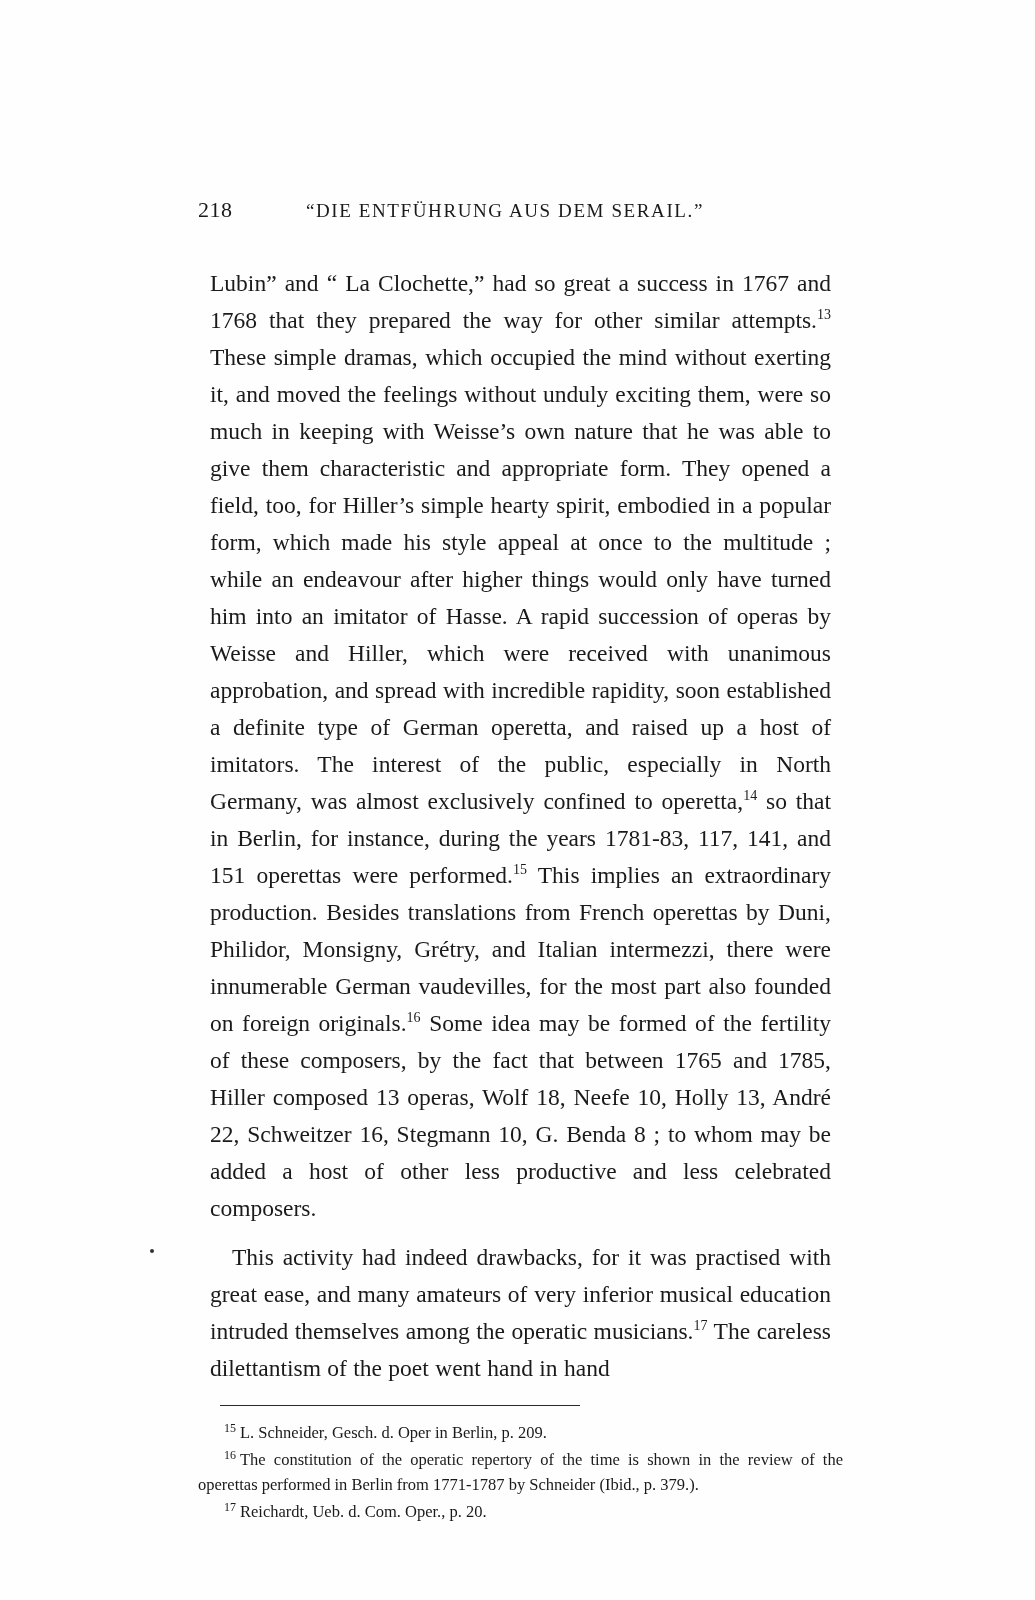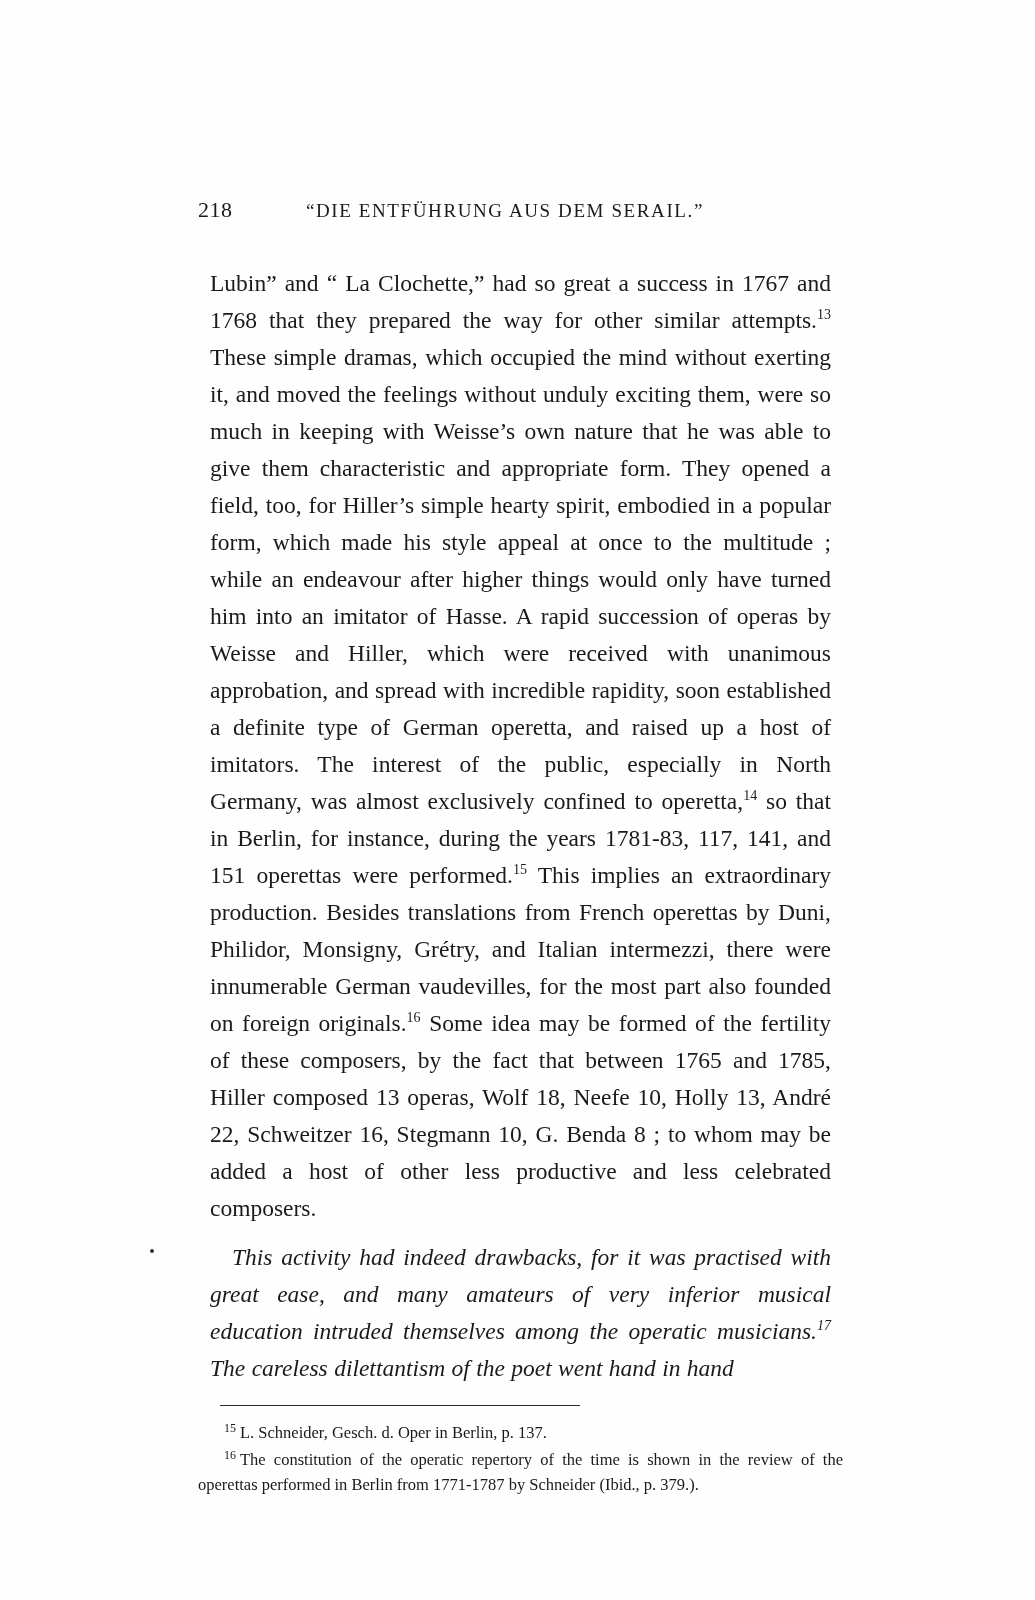--- a/index.html
+++ b/index.html
@@ -50,21 +50,20 @@
   .body-par {
     font-size: 23.5px;
     line-height: 37px;
     text-align: justify;
     text-justify: inter-word;
     margin: 12px;
     word-spacing: 0.5px;
   }
   .body-par + .body-par {
     text-indent: 22px;
-    font-style: italic;
   }
   .fn-ref {
     font-size: 14px;
     vertical-align: super;
     line-height: 0;
   }
   
   .fn-rule {
     width: 360px;
     height: 1px;
@@ -109,21 +108,22 @@
       <div class="running-title">“DIE ENTFÜHRUNG AUS DEM SERAIL.”</div>
     </div>
 
     <p class="body-par"><span>Lubin” and “ La Clochette,” had so great a success in 1767 and 1768 that they prepared the way for other similar attempts.</span><span class="fn-ref">13</span><span> These simple dramas, which occupied the mind without exerting it, and moved the feelings without unduly exciting them, were so much in keeping with Weisse’s own nature that he was able to give them characteristic and appropriate form. They opened a field, too, for Hiller’s simple hearty spirit, embodied in a popular form, which made his style appeal at once to the multitude ; while an endeavour after higher things would only have turned him into an imitator of Hasse. A rapid succession of operas by Weisse and Hiller, which were received with unanimous approbation, and spread with incredible rapidity, soon established a definite type of German operetta, and raised up a host of imitators. The interest of the public, especially in North Germany, was almost exclusively confined to operetta,</span><span class="fn-ref">14</span><span> so that in Berlin, for instance, during the years 1781-83, 117, 141, and 151 operettas were performed.</span><span class="fn-ref">15</span><span> This implies an extraordinary production. Besides translations from French operettas by Duni, Philidor, Monsigny, Grétry, and Italian intermezzi, there were innumerable German vaudevilles, for the most part also founded on foreign originals.</span><span class="fn-ref">16</span><span> Some idea may be formed of the fertility of these composers, by the fact that between 1765 and 1785, Hiller composed 13 operas, Wolf 18, Neefe 10, Holly 13, André 22, Schweitzer 16, Stegmann 10, G. Benda 8 ; to whom may be added a host of other less productive and less celebrated composers.</span></p>
 
     <p class="body-par"><span>This activity had indeed drawbacks, for it was practised with great ease, and many amateurs of very inferior musical education intruded themselves among the operatic musicians.</span><span class="fn-ref">17</span><span> The careless dilettantism of the poet went hand in hand</span></p>
 
     <div class="fn-rule"></div>
 
     <div class="footnotes">
-      <p class="fn"><span class="num">15</span><span>L. Schneider, Gesch. d. Oper in Berlin, p. 137.</span></p>
+      <p class="fn"><span class="num">15</span><span>L. Schneider, Gesch. d. Oper in Berlin, p. 209.</span></p>
       <p class="fn"><span class="num">16</span><span>The constitution of the operatic repertory of the time is shown in the review of the operettas performed in Berlin from 1771-1787 by Schneider (Ibid., p. 379.).</span></p>
+      <p class="fn"><span class="num">17</span><span>Reichardt, Ueb. d. Com. Oper., p. 20.</span></p>
     </div>
 
   </div>
 
   <div class="dot-mark"></div>
 
 </div>
 
 </body></html>

